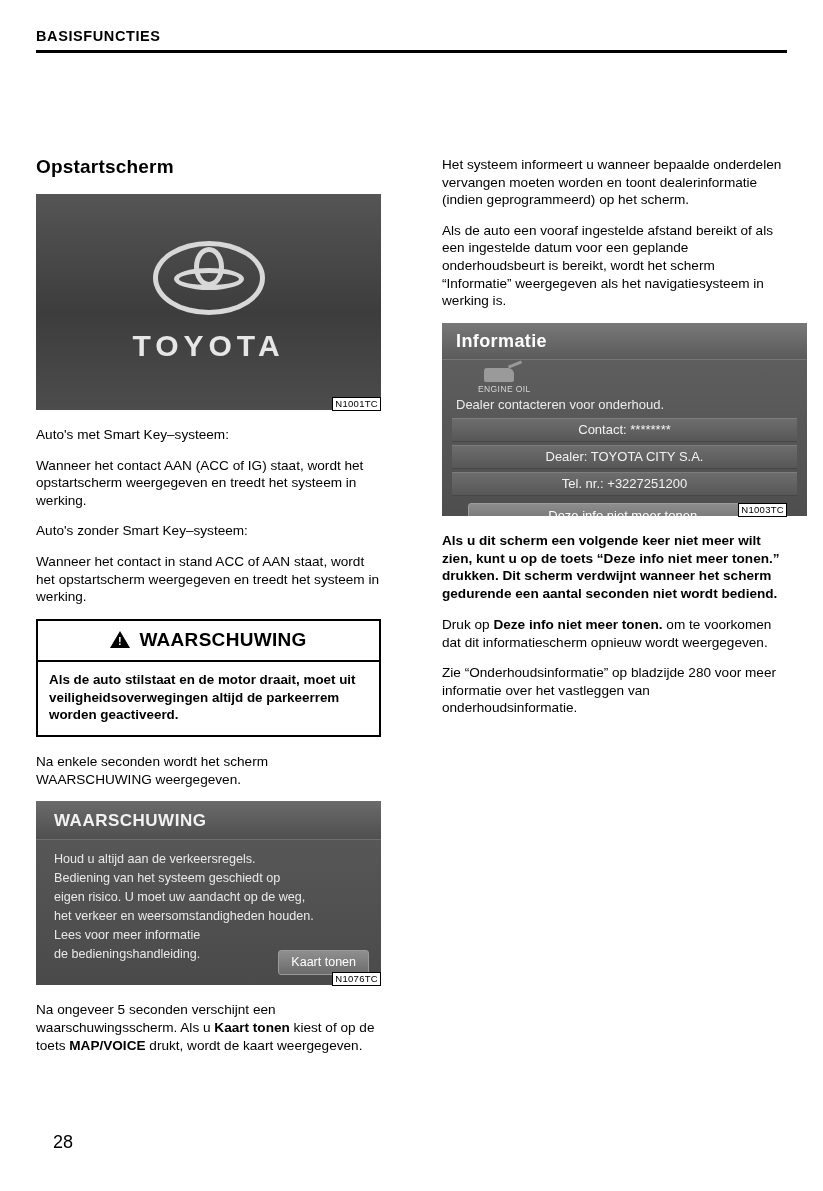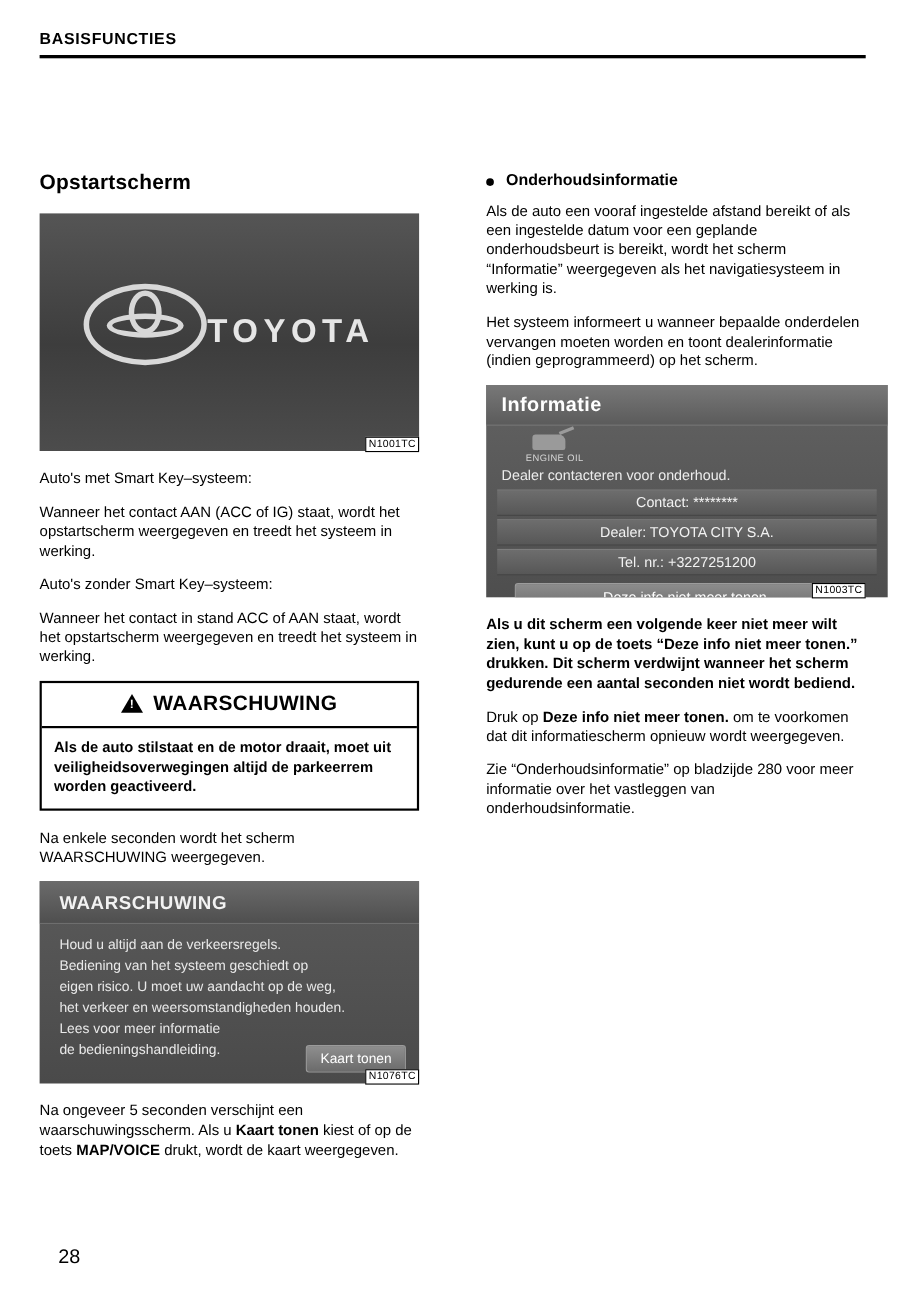--- a/index.html
+++ b/index.html
@@ -96,20 +96,21 @@
   .splash {
     width: 345px;
     height: 216px;
     background: #4a4a4a;
     background: linear-gradient(180deg, #555555 0%, #3d3d3d 55%, #4c4c4c 100%);
   }
   .splash-inner {
     position: absolute;
     left: 0; top: 0; right: 0; bottom: 0;
     display: flex;
+    flex-direction: column;
     align-items: center;
     justify-content: center;
   }
   .toyota-emblem {
     width: 112px;
     height: 74px;
     position: relative;
     margin-bottom: 14px;
   }
   .ellipse {
@@ -384,27 +385,23 @@
         </div>
         <div class="code-tag">N1076TC</div>
       </div>
 
       <p class="body"><span>Na ongeveer 5 seconden verschijnt een waarschuwingsscherm. Als u </span><b>Kaart tonen</b><span> kiest of op de toets </span><b>MAP/VOICE</b><span> drukt, wordt de kaart weergegeven.</span></p>
 
     </div>
 
     <div class="col">
 
-      <div class="bullet-head">
-        <span class="bullet-dot"></span>
-        <span class="bullet-text">Onderhoudsinformatie</span>
-      </div>
-
+
+      <p class="body">Het systeem informeert u wanneer bepaalde onderdelen vervangen moeten worden en toont dealerinformatie (indien geprogrammeerd) op het scherm.</p>
       <p class="body">Als de auto een vooraf ingestelde afstand bereikt of als een ingestelde datum voor een geplande onderhoudsbeurt is bereikt, wordt het scherm “Informatie” weergegeven als het navigatiesysteem in werking is.</p>
-      <p class="body">Het systeem informeert u wanneer bepaalde onderdelen vervangen moeten worden en toont dealerinformatie (indien geprogrammeerd) op het scherm.</p>
 
       <div class="screen-wrap">
         <div class="screen infoscreen">
           <div class="infoscreen-title">Informatie</div>
           <div class="oil-icon">
             <div class="oil-can"></div>
             <div class="oil-label">ENGINE OIL</div>
           </div>
           <div class="info-line">Dealer contacteren voor onderhoud.</div>
           <div class="info-row">Contact: ********</div>

